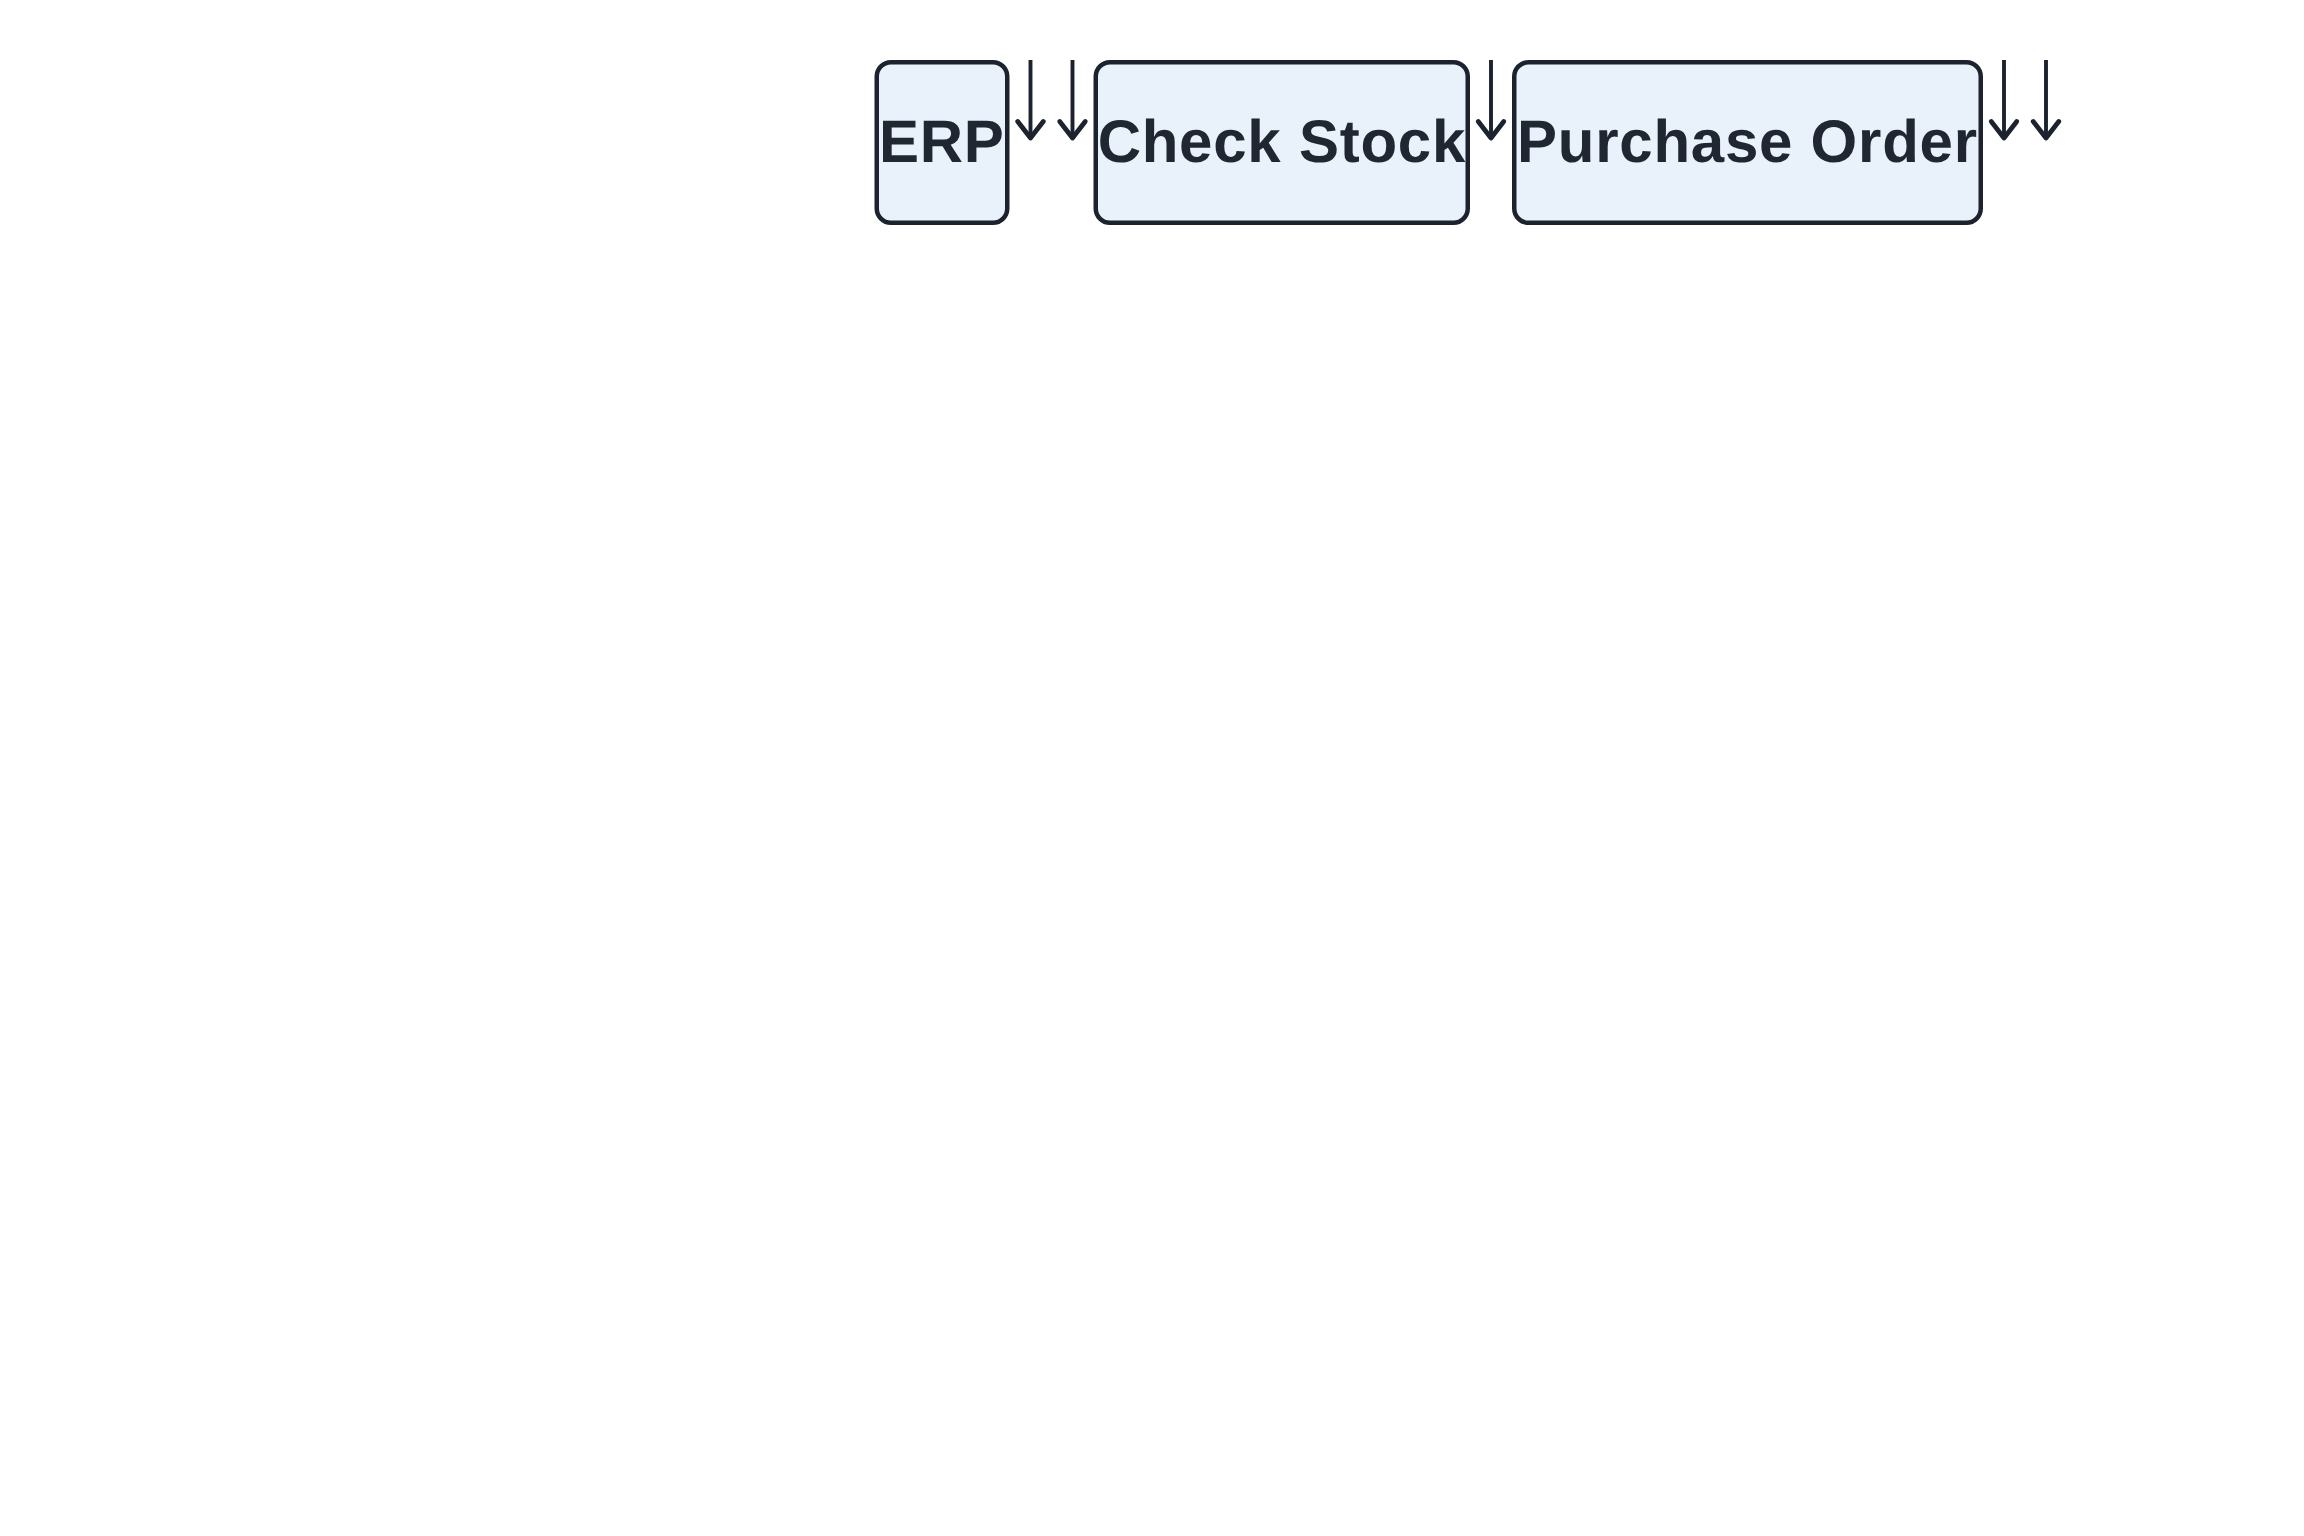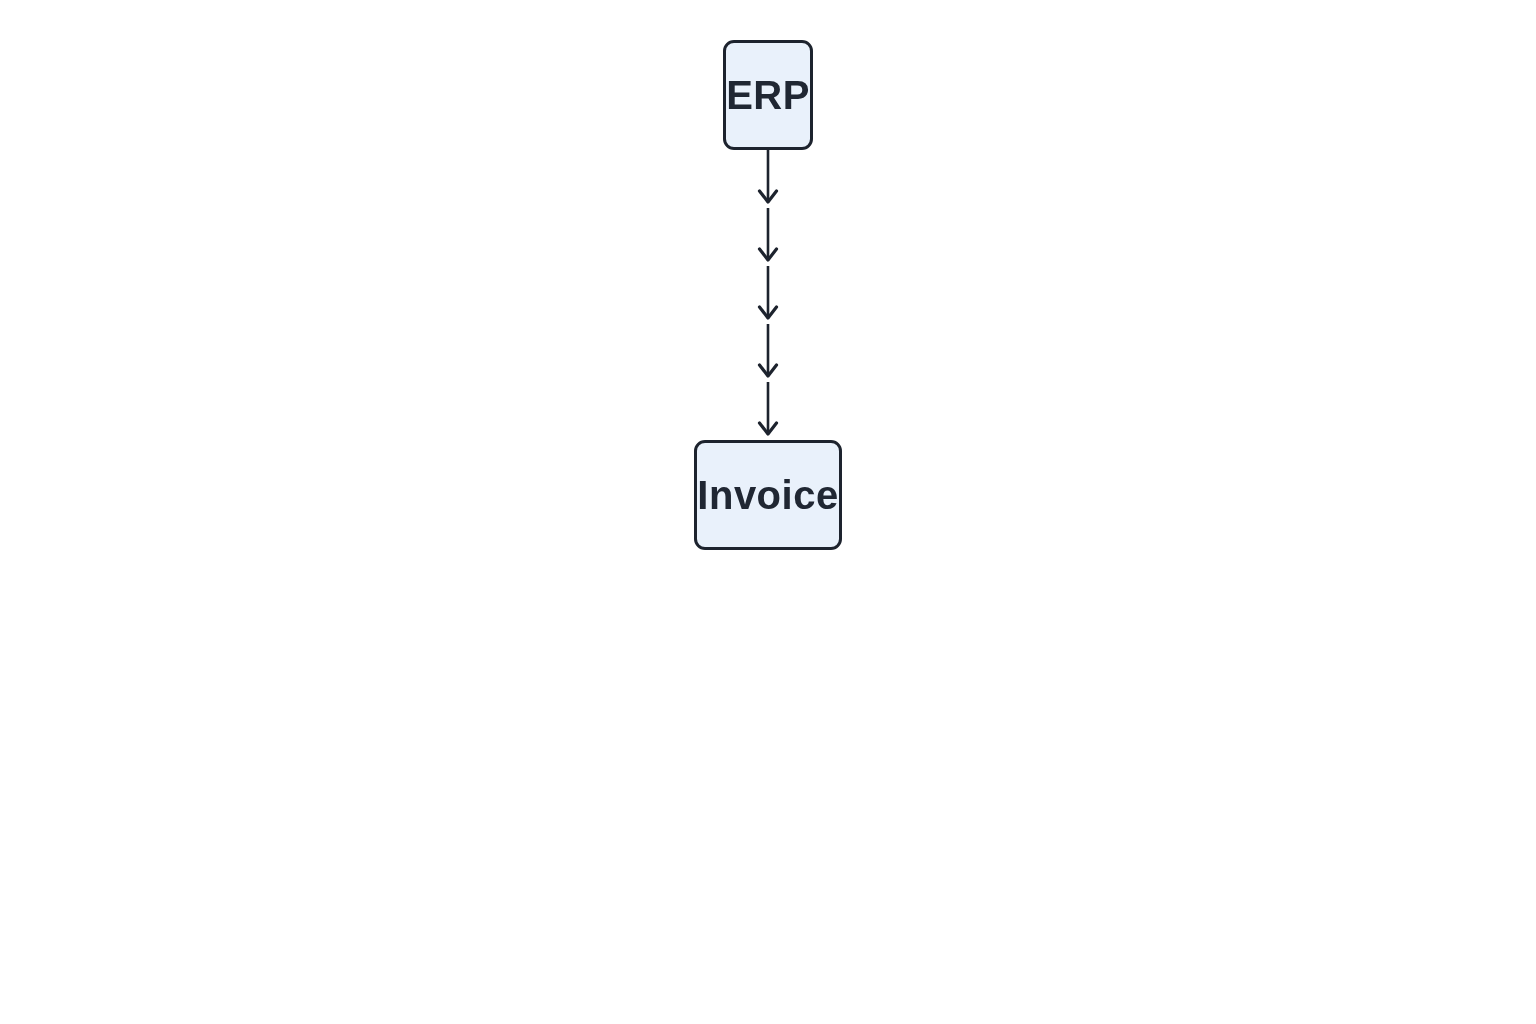--- a/index.html
+++ b/index.html
@@ -22,22 +22,22 @@
     width: 1536px;
     height: 1024px;
     background: var(--background);
   }
   .flow {
     position: absolute;
     left: 583px;
     top: 40px;
     width: 370px;
     display: flex;
-    flex-direction: column;
-    align-items: center;
+    flex-direction: row;
+    align-items: flex-start;
   }
   .node {
     height: 110px;
     border: 3px solid var(--node-border);
     border-radius: 11px;
     background: var(--node-fill);
     display: flex;
     align-items: center;
     justify-content: center;
     font-size: 40px;
@@ -88,42 +88,45 @@
     </div>
 
 
     <div class="connector">
       <svg viewBox="0 0 28 58">
         <line class="shaft" x1="14" y1="0" x2="14" y2="51"></line>
         <path class="head" d="M5.5 41 L14 52 L22.5 41"></path>
       </svg>
     </div>
 
+    <div class="node">
+      <span>Check Stock</span>
+    </div>
+
+    <div class="connector">
+      <svg viewBox="0 0 28 58">
+        <line class="shaft" x1="14" y1="0" x2="14" y2="51"></line>
+        <path class="head" d="M5.5 41 L14 52 L22.5 41"></path>
+      </svg>
+    </div>
+
+    <div class="node">
+      <span>Purchase Order</span>
+    </div>
 
     <div class="connector">
       <svg viewBox="0 0 28 58">
         <line class="shaft" x1="14" y1="0" x2="14" y2="51"></line>
         <path class="head" d="M5.5 41 L14 52 L22.5 41"></path>
       </svg>
     </div>
 
 
     <div class="connector">
       <svg viewBox="0 0 28 58">
         <line class="shaft" x1="14" y1="0" x2="14" y2="51"></line>
         <path class="head" d="M5.5 41 L14 52 L22.5 41"></path>
       </svg>
     </div>
 
 
-    <div class="connector">
-      <svg viewBox="0 0 28 58">
-        <line class="shaft" x1="14" y1="0" x2="14" y2="51"></line>
-        <path class="head" d="M5.5 41 L14 52 L22.5 41"></path>
-      </svg>
-    </div>
-
-    <div class="node">
-      <span>Invoice</span>
-    </div>
-
   </div>
 </div>
 
 </body></html>

